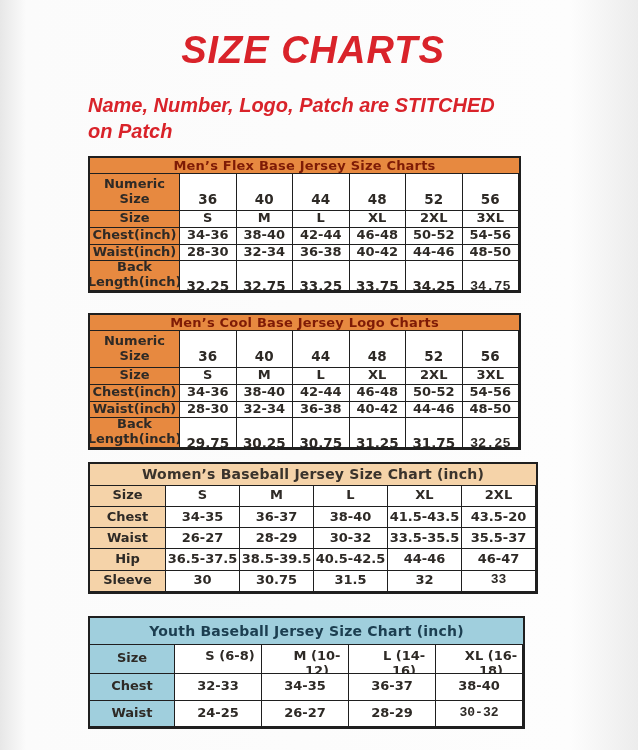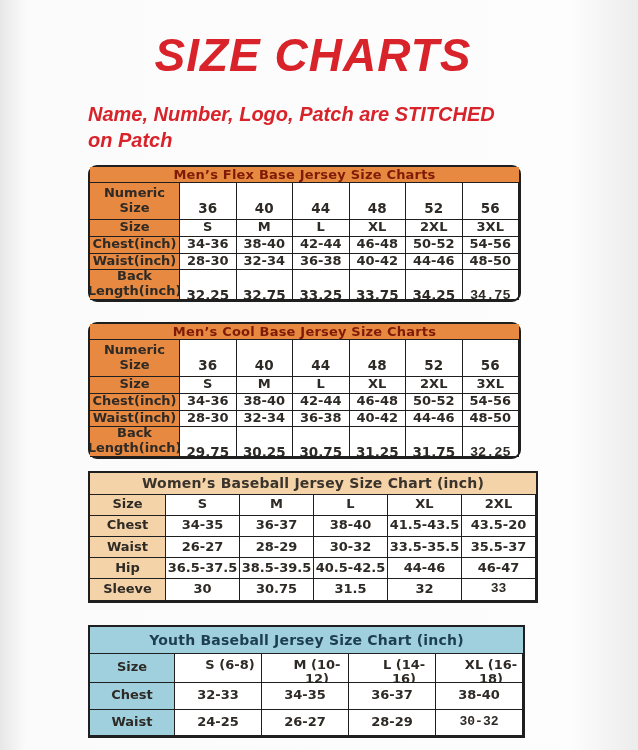--- a/index.html
+++ b/index.html
@@ -17,21 +17,21 @@
   .content {
     position: absolute;
     left: 88px;
     top: 0;
     width: 450px;
   }
   h1.main-title {
     margin-top: 30px;
     text-align: center;
     font-family: "Liberation Sans", sans-serif;
-    font-size: 46px;
+    font-size: 38px;
     font-weight: bold;
     font-style: italic;
     color: #d9232a;
     letter-spacing: 1px;
     line-height: 1.1;
   }
   .subtitle {
     margin-top: 20px;
     font-family: "Liberation Sans", sans-serif;
     font-size: 20px;
@@ -61,21 +61,21 @@
     justify-content: center;
     border-right: 1.5px solid #1f1f1f;
     border-bottom: 1.5px solid #1f1f1f;
     font-weight: bold;
     text-align: center;
     line-height: 1.15;
     overflow: hidden;
   }
   .t-grid .cell:nth-last-child(1) { border-right-width: 1.5px; font-family: Liberation Mono, monospace; }
   
-  .men { width: 433px; border-radius: 9px; }
+  .men { width: 433px; }
   .men .t-title {
     height: 16px;
     background: #e78940;
     color: #7e1b06;
     font-size: 13px;
   }
   .men .t-grid {
     grid-template-columns: 90px repeat(6, 1fr);
     grid-template-rows: 37px 17px 17px 16px 30px;
     font-size: 13px;
@@ -165,21 +165,21 @@
           <div class="cell value r4">32.25</div>
           <div class="cell value r4">32.75</div>
           <div class="cell value r4">33.25</div>
           <div class="cell value r4">33.75</div>
           <div class="cell value r4">34.25</div>
           <div class="cell value r4">34.75</div>
         </div>
     </section>
 
     <section class="chart men t2">
-      <div class="t-title">Men’s Cool Base Jersey Size Charts</div>
+      <div class="t-title">Men’s Cool Base Jersey Logo Charts</div>
       <div class="t-grid">
           <div class="cell label r0">Numeric Size</div>
           <div class="cell value r0">36</div>
           <div class="cell value r0">40</div>
           <div class="cell value r0">44</div>
           <div class="cell value r0">48</div>
           <div class="cell value r0">52</div>
           <div class="cell value r0">56</div>
           <div class="cell label r1">Size</div>
           <div class="cell value r1">S</div>

